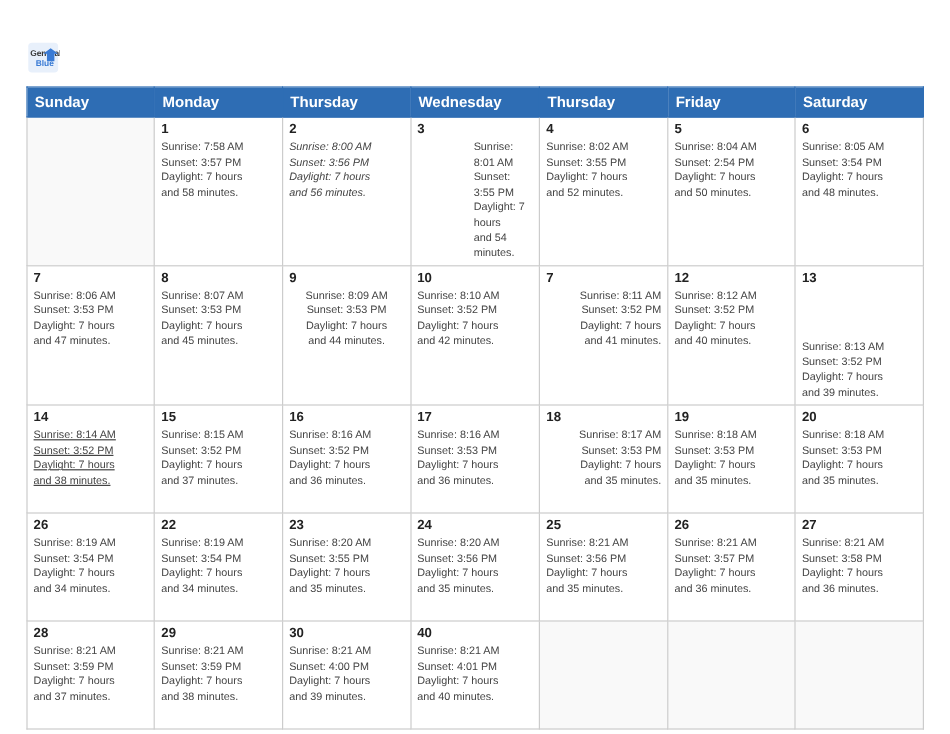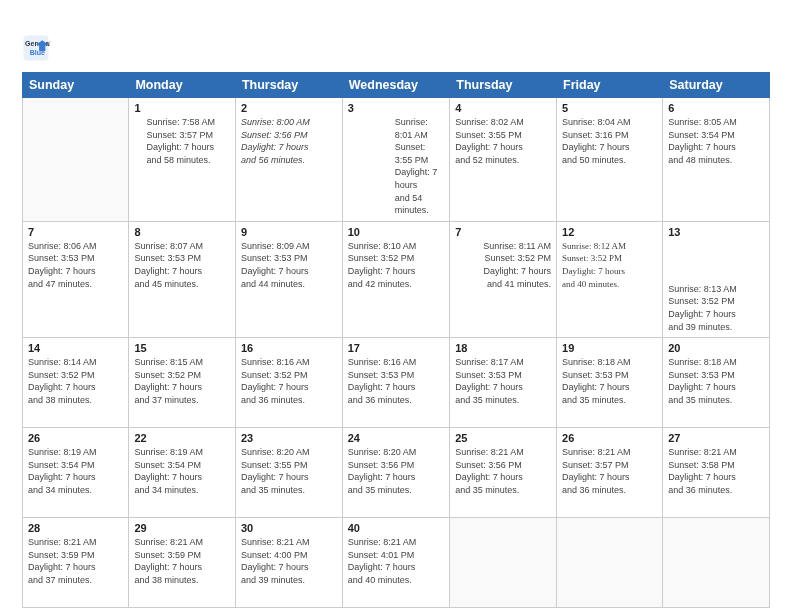--- a/index.html
+++ b/index.html
@@ -123,21 +123,21 @@
           <th>Thursday</th>
           <th>Friday</th>
           <th>Saturday</th>
         </tr>
     </thead>
     <tbody id="cal-body">
     <tr>
           <td class="empty"></td>
           <td>
             <span class="day-num">1</span>
-            <div class="day-info" style="white-space: pre-line; margin-left: 12px;">Sunrise: 7:58 AM
+            <div class="day-info" style="white-space: pre-line;">Sunrise: 7:58 AM
 Sunset: 3:57 PM
 Daylight: 7 hours
 and 58 minutes.</div>
           </td>
           <td>
             <span class="day-num">2</span>
             <div class="day-info" style="white-space: pre-line; font-style: italic;">Sunrise: 8:00 AM
 Sunset: 3:56 PM
 Daylight: 7 hours
 and 56 minutes.</div>
@@ -152,21 +152,21 @@
           <td>
             <span class="day-num">4</span>
             <div class="day-info" style="white-space: pre-line;">Sunrise: 8:02 AM
 Sunset: 3:55 PM
 Daylight: 7 hours
 and 52 minutes.</div>
           </td>
           <td>
             <span class="day-num">5</span>
             <div class="day-info" style="white-space: pre-line;">Sunrise: 8:04 AM
-Sunset: 3:16 PM
+Sunset: 2:54 PM
 Daylight: 7 hours
 and 50 minutes.</div>
           </td>
           <td>
             <span class="day-num">6</span>
             <div class="day-info" style="white-space: pre-line;">Sunrise: 8:05 AM
 Sunset: 3:54 PM
 Daylight: 7 hours
 and 48 minutes.</div>
           </td>
@@ -181,58 +181,58 @@
           </td>
           <td>
             <span class="day-num">8</span>
             <div class="day-info" style="white-space: pre-line;">Sunrise: 8:07 AM
 Sunset: 3:53 PM
 Daylight: 7 hours
 and 45 minutes.</div>
           </td>
           <td>
             <span class="day-num">9</span>
-            <div class="day-info" style="white-space: pre-line;">Sunrise: 8:09 AM
+            <div class="day-info" style="white-space: pre-line; text-align: center;">Sunrise: 8:09 AM
 Sunset: 3:53 PM
 Daylight: 7 hours
 and 44 minutes.</div>
           </td>
           <td>
             <span class="day-num">10</span>
             <div class="day-info" style="white-space: pre-line;">Sunrise: 8:10 AM
 Sunset: 3:52 PM
 Daylight: 7 hours
 and 42 minutes.</div>
           </td>
           <td>
             <span class="day-num">7</span>
             <div class="day-info" style="white-space: pre-line; text-align: right;">Sunrise: 8:11 AM
 Sunset: 3:52 PM
 Daylight: 7 hours
 and 41 minutes.</div>
           </td>
           <td>
             <span class="day-num">12</span>
-            <div class="day-info" style="white-space: pre-line; font-family: Liberation Serif, serif;">Sunrise: 8:12 AM
+            <div class="day-info" style="white-space: pre-line;">Sunrise: 8:12 AM
 Sunset: 3:52 PM
 Daylight: 7 hours
 and 40 minutes.</div>
           </td>
           <td>
             <span class="day-num">13</span>
             <div class="day-info" style="white-space: pre-line; margin-top: 45px;">Sunrise: 8:13 AM
 Sunset: 3:52 PM
 Daylight: 7 hours
 and 39 minutes.</div>
           </td>
         </tr>
         <tr>
           <td>
             <span class="day-num">14</span>
-            <div class="day-info" style="white-space: pre-line;">Sunrise: 8:14 AM
+            <div class="day-info" style="white-space: pre-line; text-decoration: underline;">Sunrise: 8:14 AM
 Sunset: 3:52 PM
 Daylight: 7 hours
 and 38 minutes.</div>
           </td>
           <td>
             <span class="day-num">15</span>
             <div class="day-info" style="white-space: pre-line;">Sunrise: 8:15 AM
 Sunset: 3:52 PM
 Daylight: 7 hours
 and 37 minutes.</div>
@@ -246,21 +246,21 @@
           </td>
           <td>
             <span class="day-num">17</span>
             <div class="day-info" style="white-space: pre-line;">Sunrise: 8:16 AM
 Sunset: 3:53 PM
 Daylight: 7 hours
 and 36 minutes.</div>
           </td>
           <td>
             <span class="day-num">18</span>
-            <div class="day-info" style="white-space: pre-line;">Sunrise: 8:17 AM
+            <div class="day-info" style="white-space: pre-line; text-align: right;">Sunrise: 8:17 AM
 Sunset: 3:53 PM
 Daylight: 7 hours
 and 35 minutes.</div>
           </td>
           <td>
             <span class="day-num">19</span>
             <div class="day-info" style="white-space: pre-line;">Sunrise: 8:18 AM
 Sunset: 3:53 PM
 Daylight: 7 hours
 and 35 minutes.</div>

